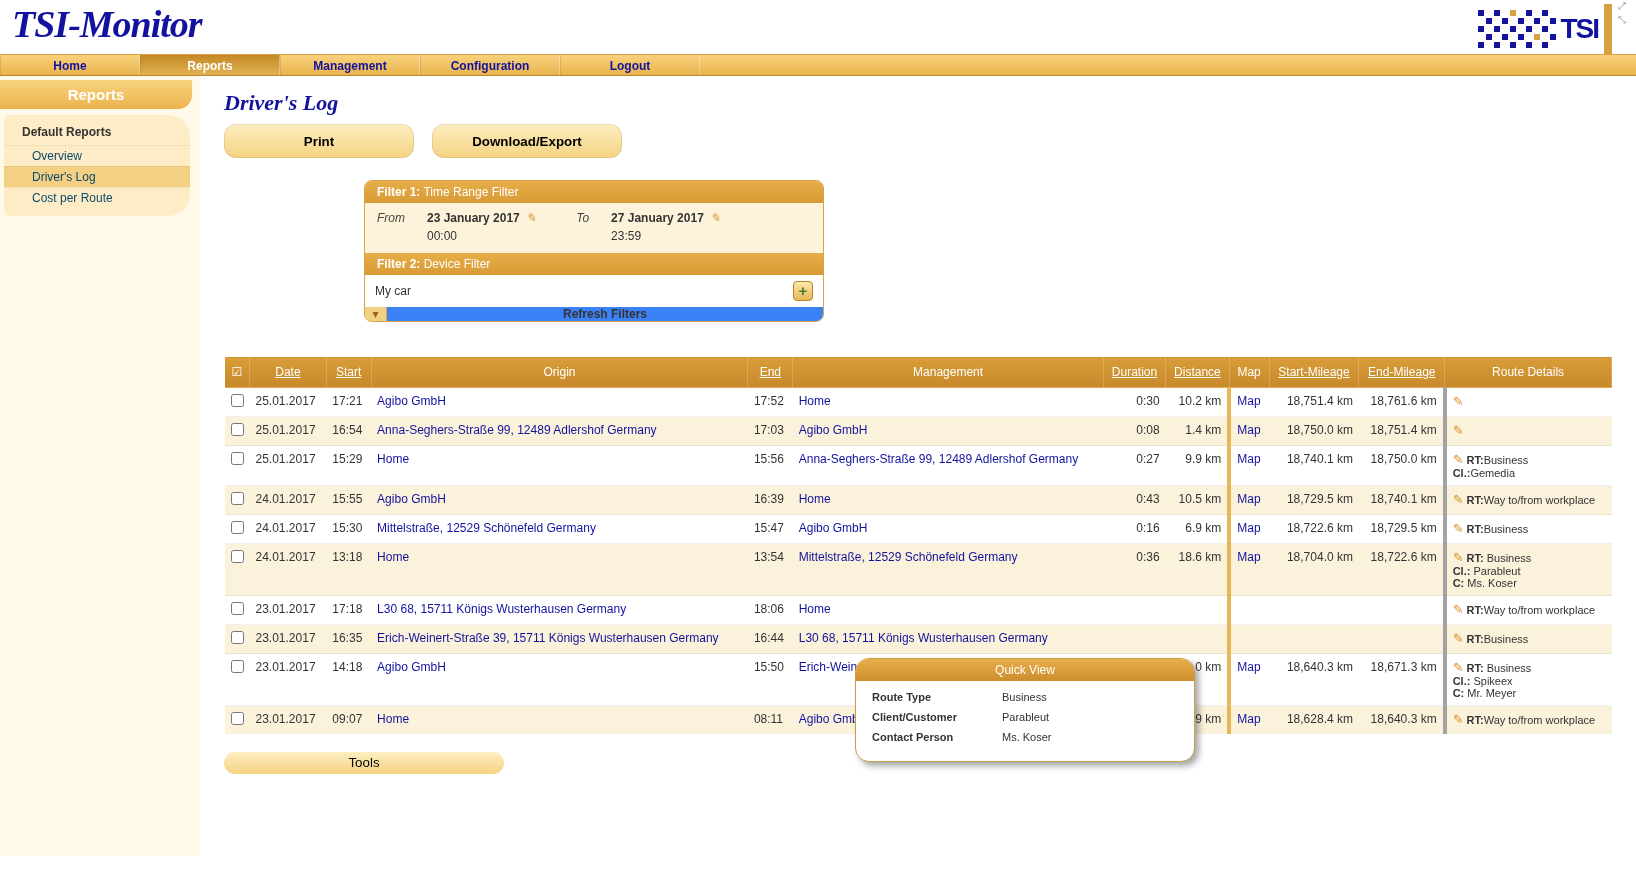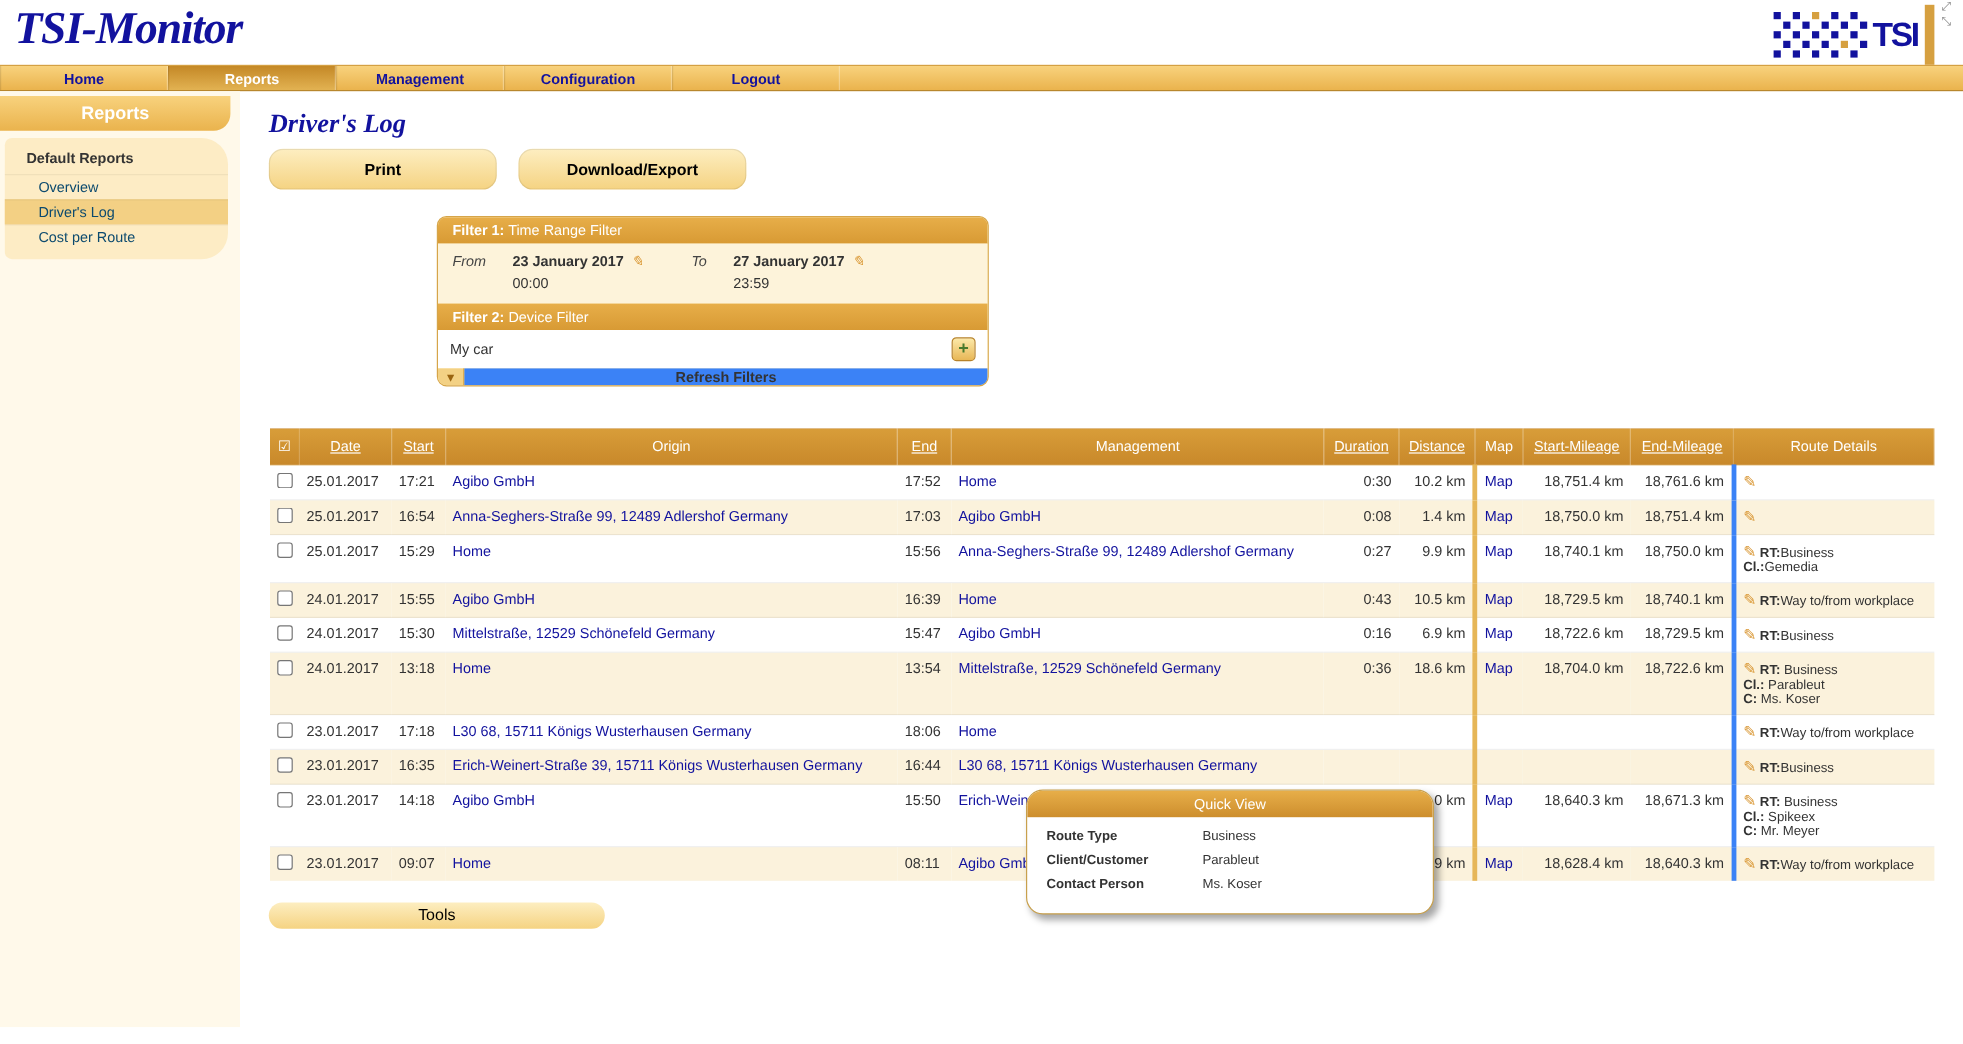--- a/index.html
+++ b/index.html
@@ -46,21 +46,21 @@
 .data-table tbody td { padding: 6px 6px; vertical-align: top; border-top: 1px solid rgba(0,0,0,0.06); }
 .data-table tbody tr:nth-child(even) { background: #fbf2dc; }
 .data-table tbody tr:nth-child(odd) { background: #fff; }
 .chk { width: 22px; text-align: center; }
 .link { color: #12129e; cursor: pointer; }
 .num { text-align: right; }
 .km { text-align: right; }
 .details { font-size: 11px; white-space: nowrap; }
 .edit-pencil { color: #d8932c; font-size: 13px; margin-right: 3px; cursor: pointer; }
 .col-sep-l { border-left: 4px solid #e6b657; }
-.col-sep-r { border-right: 4px solid #3b82f6; }
+.col-sep-r { border-right: 4px solid #a3a3a3; }
 .tools-bar { width: 280px; height: 22px; background: linear-gradient(#fdeec1, #f5d382); border: none; border-radius: 12px; font-weight: normal; cursor: pointer; margin-top: 18px; display: block; text-align: center; line-height: 22px; }
 .quickview { position: absolute; background: #fff; border-radius: 14px; box-shadow: 4px 4px 6px rgba(0,0,0,0.35); width: 340px; border: 1px solid #c8a04c; overflow: hidden; z-index: 10; }
 .quickview-hdr { background: linear-gradient(#e7ae49, #cd8e2d); color: #fff; font-weight: normal; text-align: center; padding: 4px 0; }
 .quickview-body { padding: 10px 16px; }
 .quickview-row { display: flex; margin-bottom: 8px; font-size: 11px; }
 .quickview-row .qlbl { width: 130px; font-weight: bold; }
 input[type=checkbox] { cursor: pointer; }
 </style>
 </head>
 <body>

